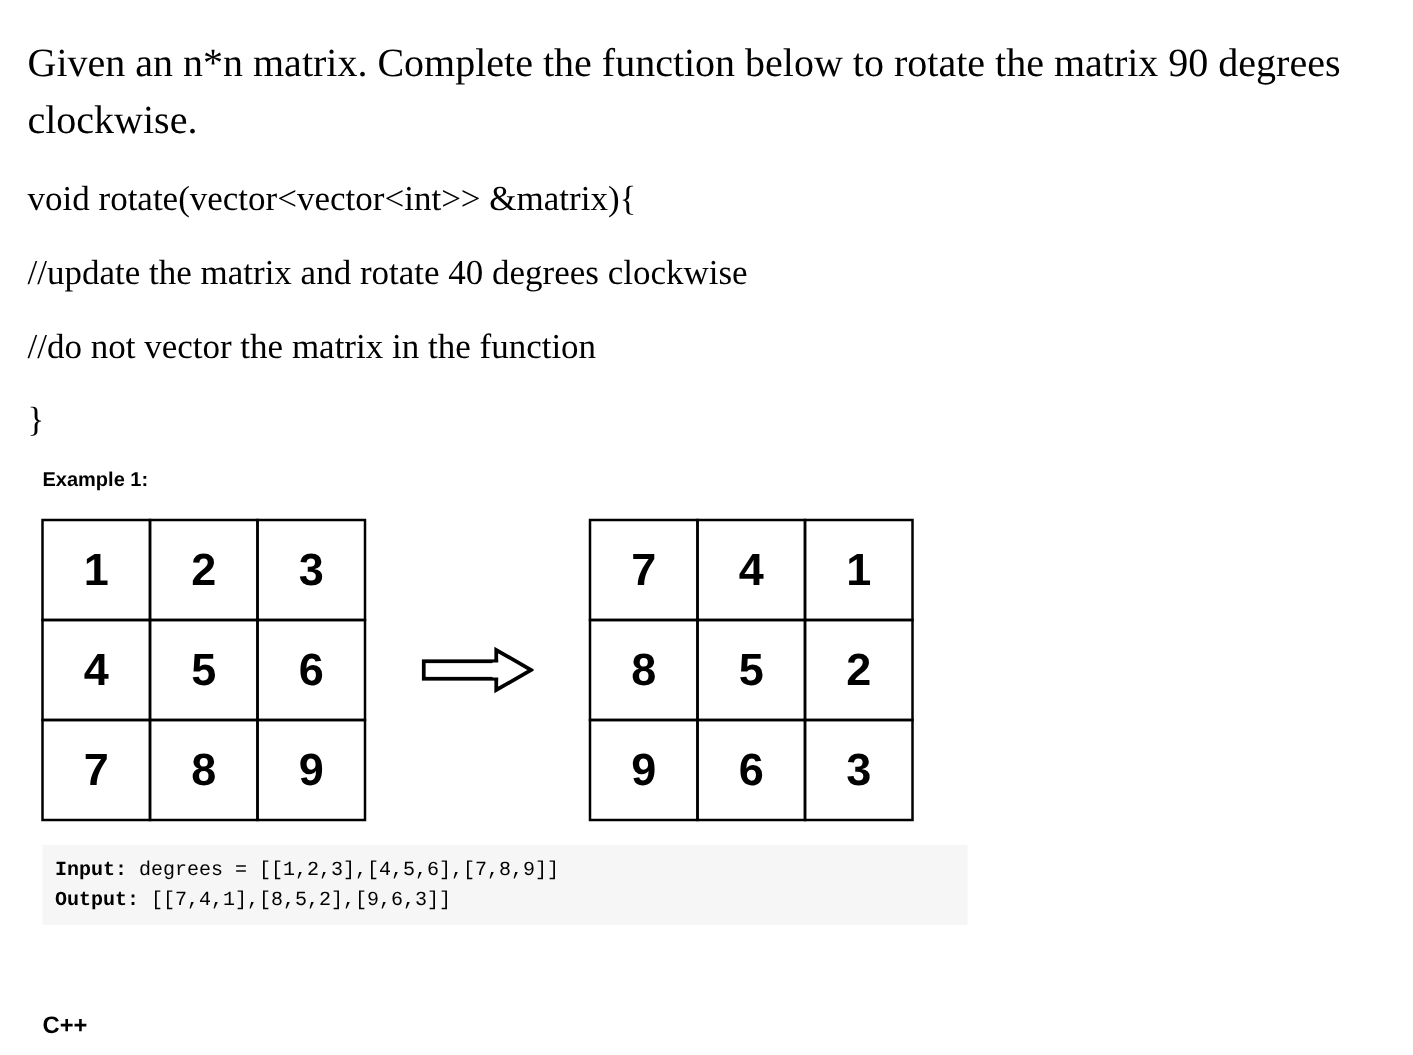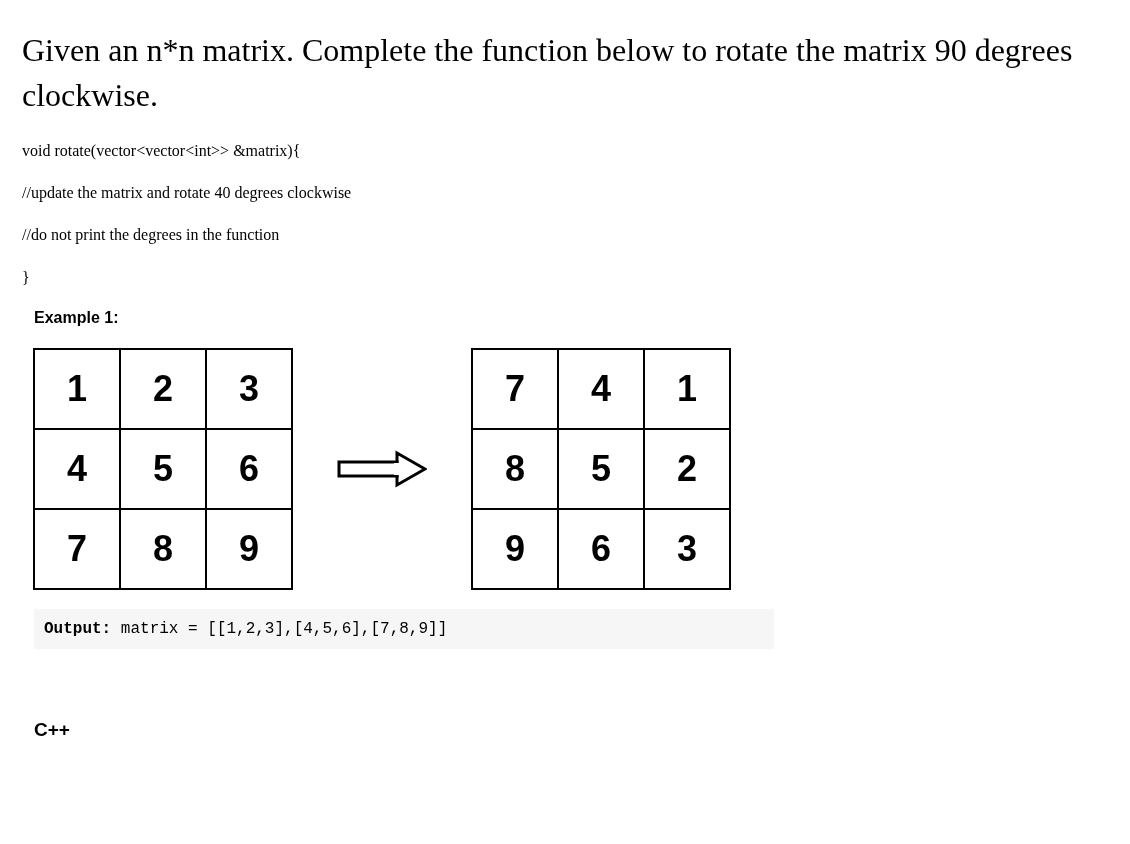--- a/index.html
+++ b/index.html
@@ -14,21 +14,21 @@
       font-family: 'Times New Roman', Times, serif;
       padding: 28px 22px;
       color: #000;
     }
     .problem-text {
       font-size: 32px;
       line-height: 1.4;
       margin-bottom: 22px;
     }
     .code-line {
-      font-size: 16px;
+      font-size: 28px;
       line-height: 1.4;
       margin-bottom: 20px;
     }
     .example-label {
       font-family: Arial, Helvetica, sans-serif;
       font-size: 16px;
       font-weight: 700;
       margin-top: 16px;
       margin-bottom: 22px;
       margin-left: 12px;
@@ -87,21 +87,21 @@
       margin-top: 70px;
       margin-left: 12px;
     }
   </style>
 </head>
 <body>
 
 <p class="problem-text">Given an n*n matrix. Complete the function below to rotate the matrix 90 degrees clockwise.</p>
 <p class="code-line">void rotate(vector&lt;vector&lt;int&gt;&gt; &amp;matrix){</p>
 <p class="code-line">//update the matrix and rotate 40 degrees clockwise</p>
-<p class="code-line">//do not print the degrees in the function</p>
+<p class="code-line">//do not vector the matrix in the function</p>
 <p class="code-line">}</p>
 
 <p class="example-label">Example 1:</p>
 
 <div class="matrices-row">
   <div class="matrix">
     <div class="cell">1</div>
     <div class="cell">2</div>
     <div class="cell">3</div>
     <div class="cell">4</div>
@@ -127,16 +127,17 @@
     <div class="cell">8</div>
     <div class="cell">5</div>
     <div class="cell">2</div>
     <div class="cell">9</div>
     <div class="cell">6</div>
     <div class="cell">3</div>
   </div>
 </div>
 
 <div class="io-block">
-  <div class="io-line"><span class="io-label">Output:</span><span> matrix = [[1,2,3],[4,5,6],[7,8,9]]</span></div>
+  <div class="io-line"><span class="io-label">Input:</span><span> degrees = [[1,2,3],[4,5,6],[7,8,9]]</span></div>
+  <div class="io-line"><span class="io-label">Output:</span><span> [[7,4,1],[8,5,2],[9,6,3]]</span></div>
 </div>
 
 <p class="lang-label">C++</p>
 
 </body></html>

